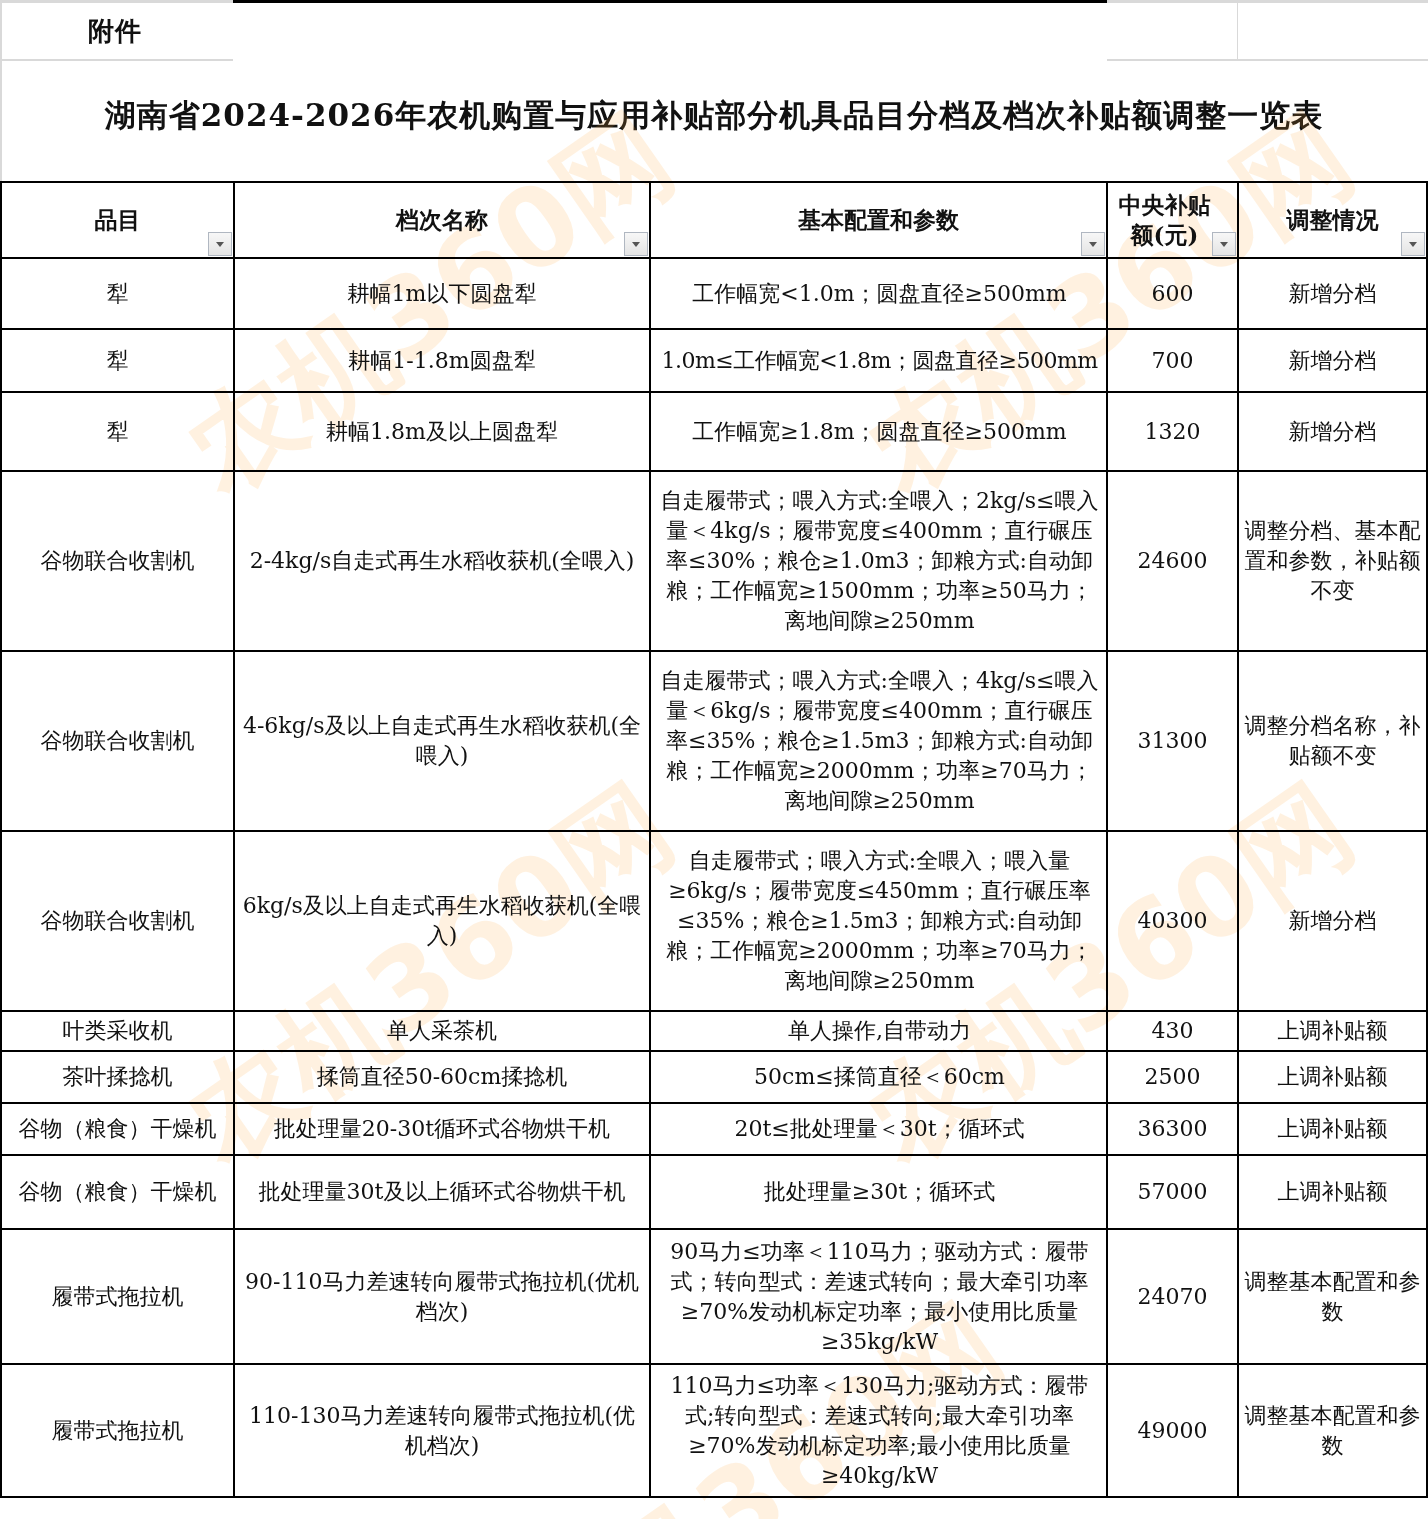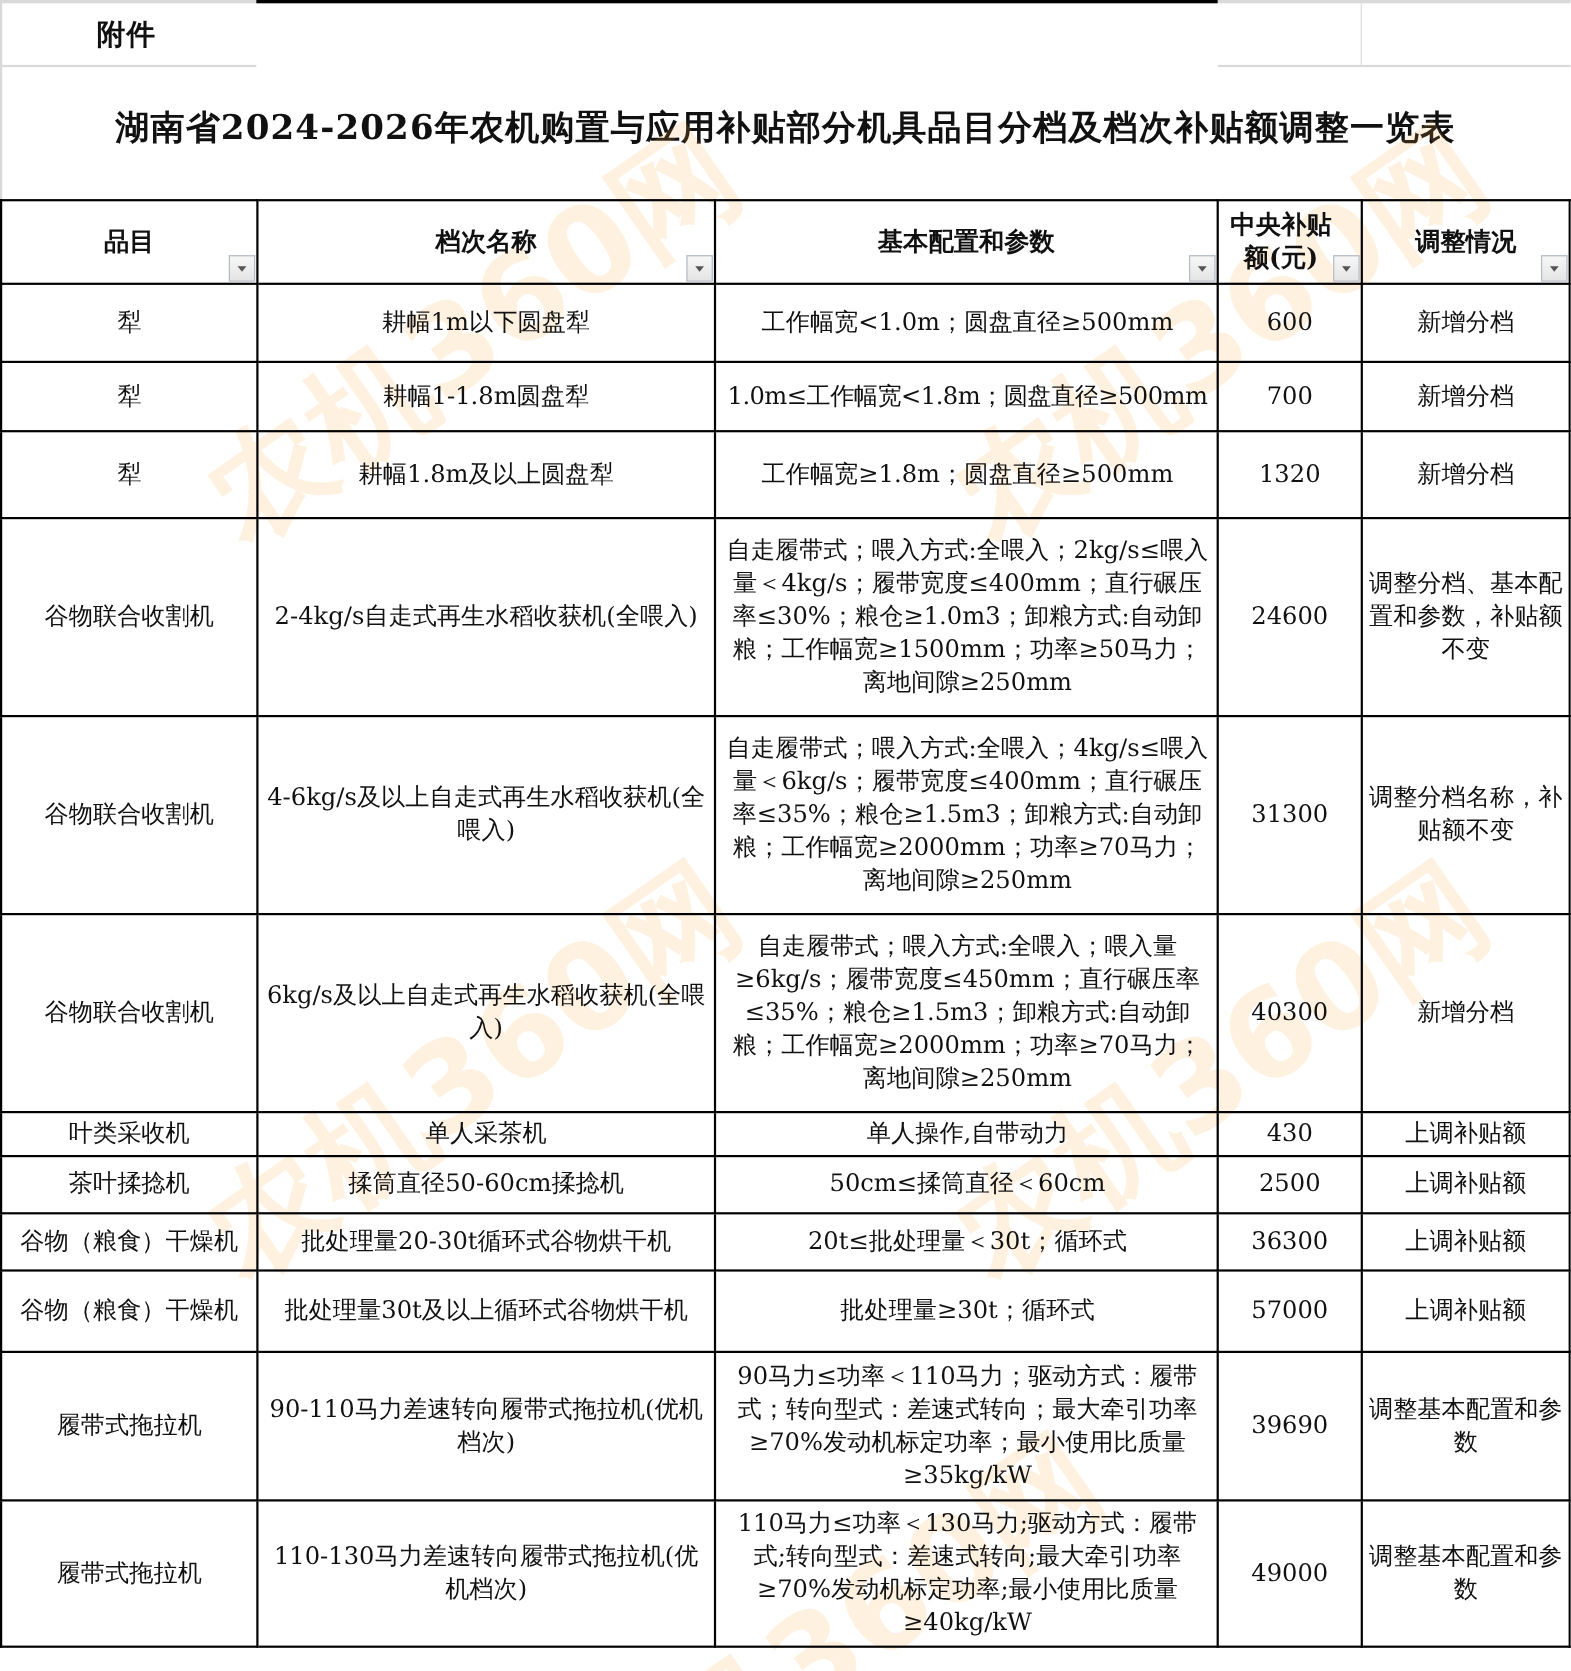--- a/index.html
+++ b/index.html
@@ -229,21 +229,21 @@
         <td style="white-space:nowrap;padding:0 2px;">谷物（粮食）干燥机</td>
         <td>批处理量30t及以上循环式谷物烘干机</td>
         <td class="params">批处理量≥30t；循环式</td>
         <td>57000</td>
         <td>上调补贴额</td>
       </tr>
       <tr style="height:135px;">
         <td>履带式拖拉机</td>
         <td>90-110马力差速转向履带式拖拉机(优机档次)</td>
         <td class="params">90马力≤功率＜110马力；驱动方式：履带式；转向型式：差速式转向；最大牵引功率≥70%发动机标定功率；最小使用比质量≥35kg/kW</td>
-        <td>39690</td>
+        <td>24070</td>
         <td>调整基本配置和参数</td>
       </tr>
       <tr style="height:133px;">
         <td>履带式拖拉机</td>
         <td>110-130马力差速转向履带式拖拉机(优机档次)</td>
         <td class="params">110马力≤功率＜130马力;驱动方式：履带式;转向型式：差速式转向;最大牵引功率≥70%发动机标定功率;最小使用比质量≥40kg/kW</td>
         <td>49000</td>
         <td>调整基本配置和参数</td>
       </tr>
     </tbody>

